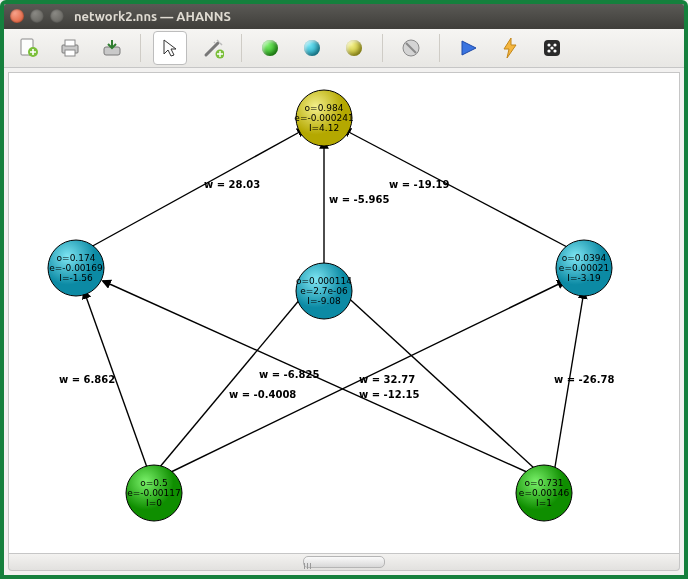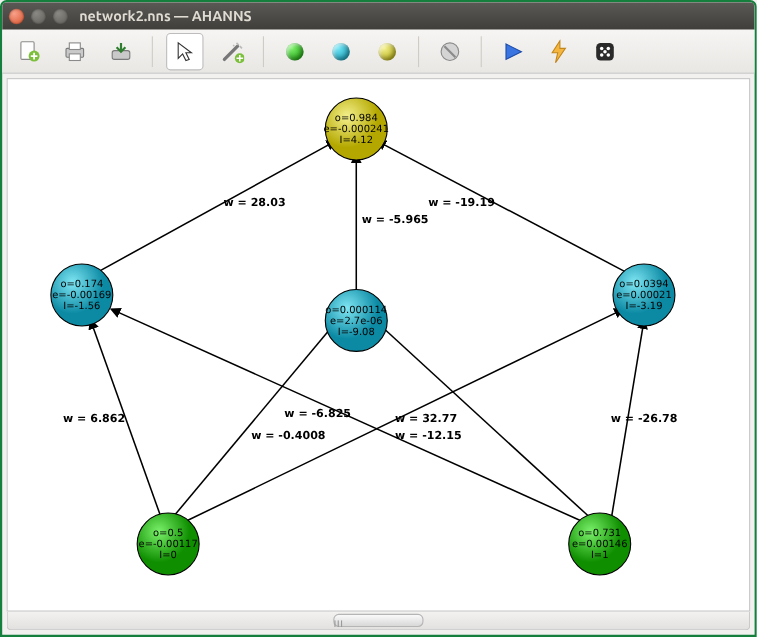--- a/index.html
+++ b/index.html
@@ -1,16 +1,16 @@
 <!DOCTYPE html>
 <html><head>
 <meta charset="utf-8">
 <style>
   html,body{margin:0;padding:0;font-family:"Ubuntu","DejaVu Sans",sans-serif;font-size:13px;background:#f2f1f0;color:#3c3b37}
-  .window{width:688px;height:579px;box-sizing:border-box;display:flex;flex-direction:column;background:#f2f1f0;border:2px solid #15803d;border-radius:6px 6px 0 0;overflow:hidden}
+  .window{width:688px;height:579px;box-sizing:border-box;display:flex;flex-direction:column;background:#f2f1f0;border:4px solid #15803d;border-radius:6px 6px 0 0;overflow:hidden}
   .titlebar{height:26px;background:linear-gradient(#5a5955,#3f3e3a);display:flex;align-items:center;padding:0 6px;color:#dfdbd2;font-weight:bold;font-size:13px}
   .tb-btns{display:flex;gap:6px;margin-right:10px}
   .tb-btn{width:14px;height:14px;border-radius:50%;box-shadow:inset 0 0 2px rgba(0,0,0,.6)}
   .tb-close{background:radial-gradient(circle at 35% 30%,#f7a18a,#d9522c)}
   .tb-min,.tb-max{background:radial-gradient(circle at 35% 30%,#8a8984,#5d5c57)}
   .toolbar{height:40px;background:linear-gradient(#f6f5f3,#e8e7e4);border-bottom:1px solid #c6c6c6;display:flex;align-items:center;padding:0 8px;gap:10px}
   .tbtn{width:32px;height:32px;display:flex;align-items:center;justify-content:center;border-radius:4px}
   .tbtn.sel{background:#fff;border:1px solid #bdbdbd;box-shadow:0 1px 0 #fff inset}
   .sep{width:1px;height:28px;background:#cfccc6;margin:0 2px}
   .dot{width:16px;height:16px;border-radius:50%;box-shadow:inset -2px -2px 4px rgba(0,0,0,.35),inset 2px 2px 3px rgba(255,255,255,.6)}

